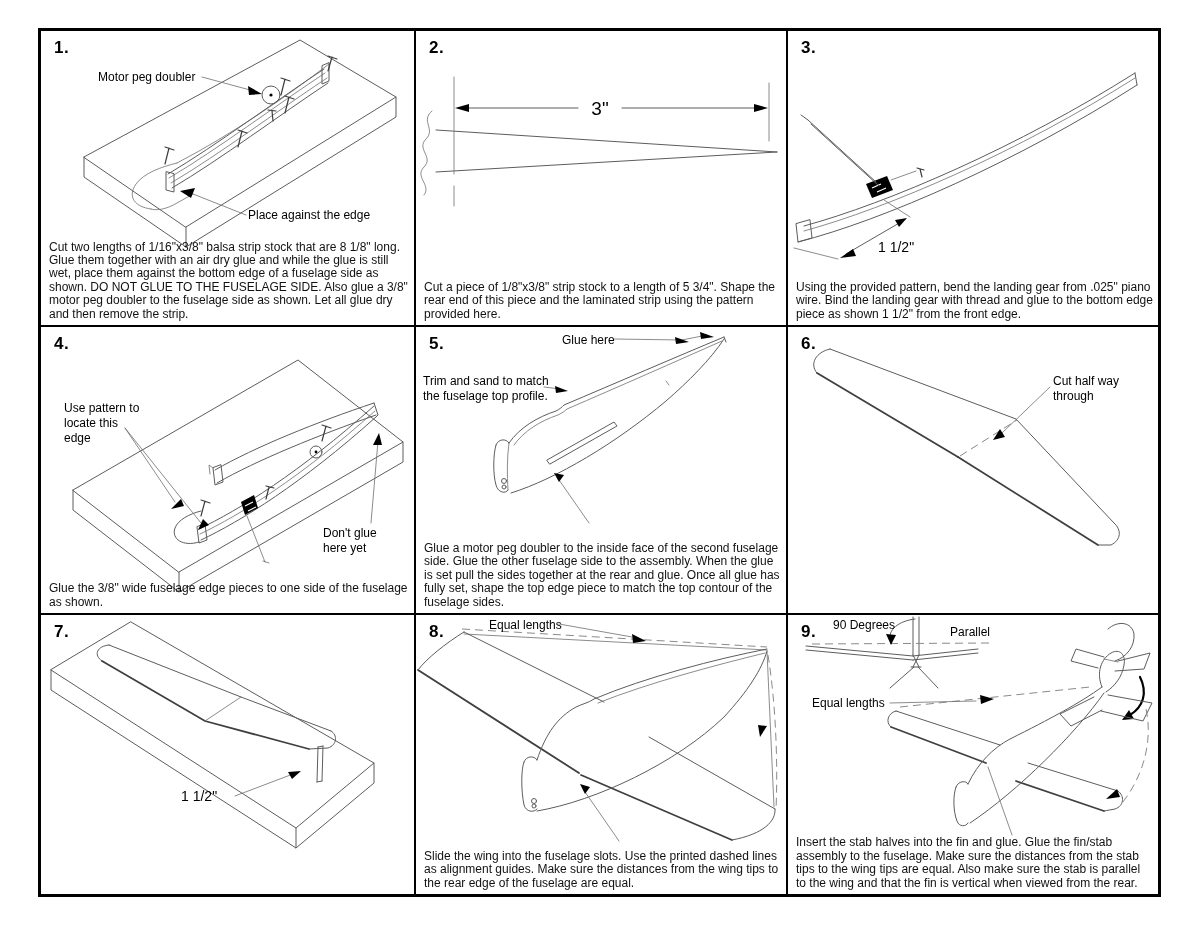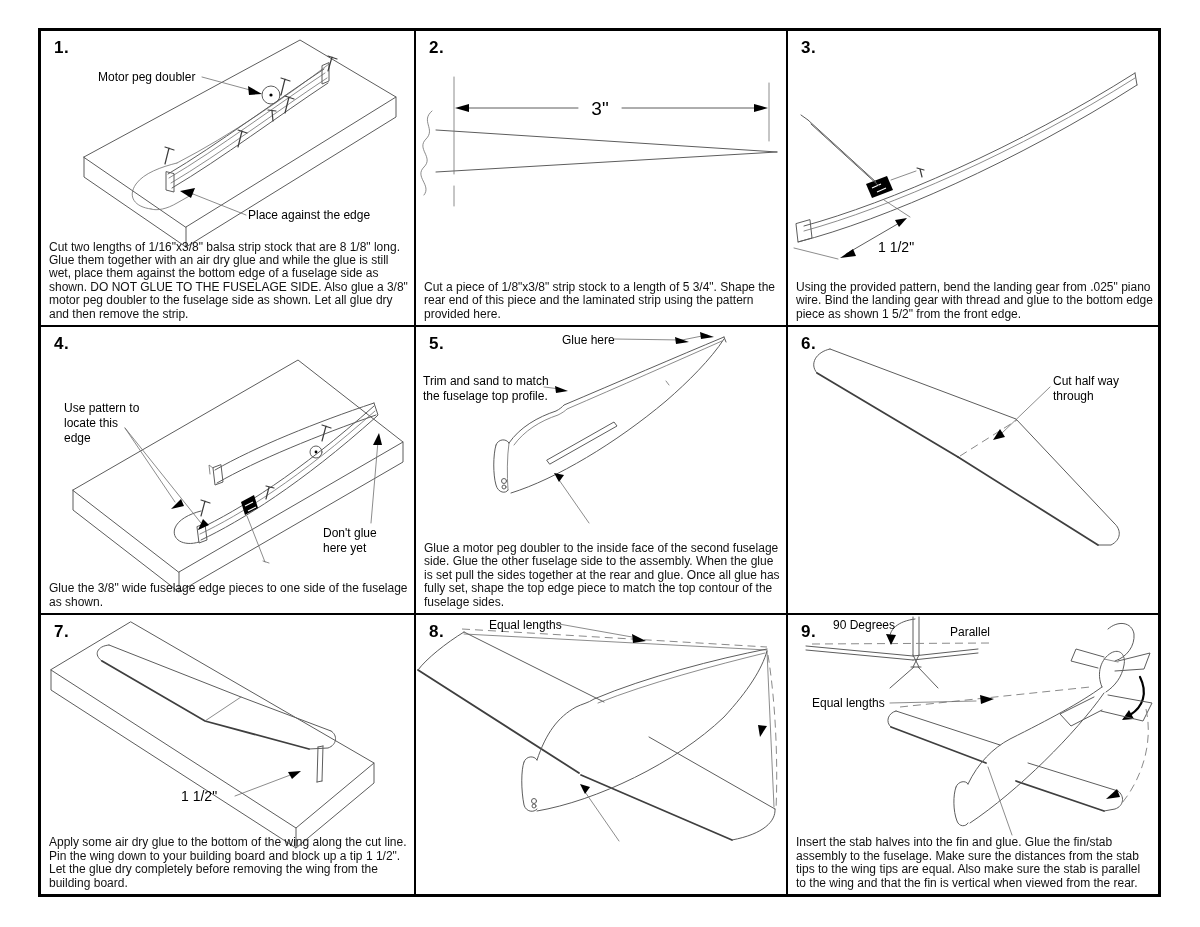--- a/index.html
+++ b/index.html
@@ -113,21 +113,21 @@
       </g>
       <g>
         <path class="lt" d="M6,217 L50,228 M96,169 L122,186"></path>
         <path class="ln" d="M58,223 L113,191"></path>
         <polygon class="arr" points="52,227 65,218 68,225"></polygon>
         <polygon class="arr" points="119,187 107,189 111,196"></polygon>
       </g>
       <text class="lbl dim" x="90" y="221">1 1/2"</text>
     </svg>
     <div class="num">3.</div>
-    <p class="cap">Using the provided pattern, bend the landing gear from .025" piano wire. Bind the landing gear with thread and glue to the bottom edge piece as shown 1 5/2" from the front edge.</p>
+    <p class="cap">Using the provided pattern, bend the landing gear from .025" piano wire. Bind the landing gear with thread and glue to the bottom edge piece as shown 1 1/2" from the front edge.</p>
   </section>
 
   <section class="cell">
     <svg class="art" viewBox="0 0 373 286" preserveAspectRatio="none">
       <g>
         <path class="ln" d="M32,163 L257,33 L362,115 L138,245 Z"></path>
         <path class="ln" d="M32,163 L32,183 L138,265 L138,245 M138,265 L362,135 L362,115"></path>
       </g>
       <g>
         <path class="ln" d="M158,202 C198,183 258,146 333,79"></path>
@@ -243,21 +243,20 @@
       <g>
         <path class="ln" d="M277,132 L276,167 M282,131 L281,166 M277,132 L282,131 M276,167 L281,166"></path>
       </g>
       <g>
         <path class="lt" d="M194,181 L252,159"></path>
         <polygon class="arr" points="260,156 247,157 251,164"></polygon>
       </g>
       <text class="lbl dim" x="140" y="186">1 1/2"</text>
     </svg>
     <div class="num">7.</div>
-    <p class="cap">Apply some air dry glue to the bottom of the wing along the cut line. Pin the wing down to your building board and block up a tip 1 1/2". Let the glue dry completely before removing the wing from the building board.</p>
   </section>
 
   <section class="cell">
     <svg class="art" viewBox="0 0 370 279" preserveAspectRatio="none">
       <g>
         <path class="dash" d="M46,14 L351,32"></path>
         <path class="lt" d="M48,19 L351,35"></path>
         <path class="dash" d="M352,40 C360,90 362,150 360,194"></path>
         <path class="lt" d="M351,36 L358,192"></path>
         <polygon class="arr" points="230,26 216,19 217,28"></polygon>
@@ -282,20 +281,21 @@
         <circle class="ln" cx="118" cy="191" r="2"></circle>
       </g>
       <g>
         <path class="lt" d="M143,9 L216,22"></path>
         <path class="lt" d="M167,174 L203,226"></path>
         <polygon class="arr" points="164,169 174,172 169,179"></polygon>
       </g>
       <text class="lbl" x="73" y="14">Equal lengths</text>
     </svg>
     <div class="num">8.</div>
+    <p class="cap">Slide the wing into the fuselage slots. Use the printed dashed lines as alignment guides. Make sure the distances from the wing tips to the rear edge of the fuselage are equal.</p>
   </section>
 
   <section class="cell">
     <svg class="art" viewBox="0 0 370 279" preserveAspectRatio="none">
       <g>
         <path class="ln" d="M125,2 L125,40 M131,2 L131,40 M125,40 L131,52 M131,40 L125,52 M123,52 L133,52"></path>
         <path class="ln" d="M18,31 L125,41 M190,34 L125,41 M18,35 L125,45 M190,38 L125,45"></path>
         <path class="dash" d="M24,29 L204,28"></path>
         <path class="ln" d="M126,52 L102,73 M130,52 L150,73"></path>
         <path class="ln" d="M127,4 C110,6 100,15 102,25"></path>

